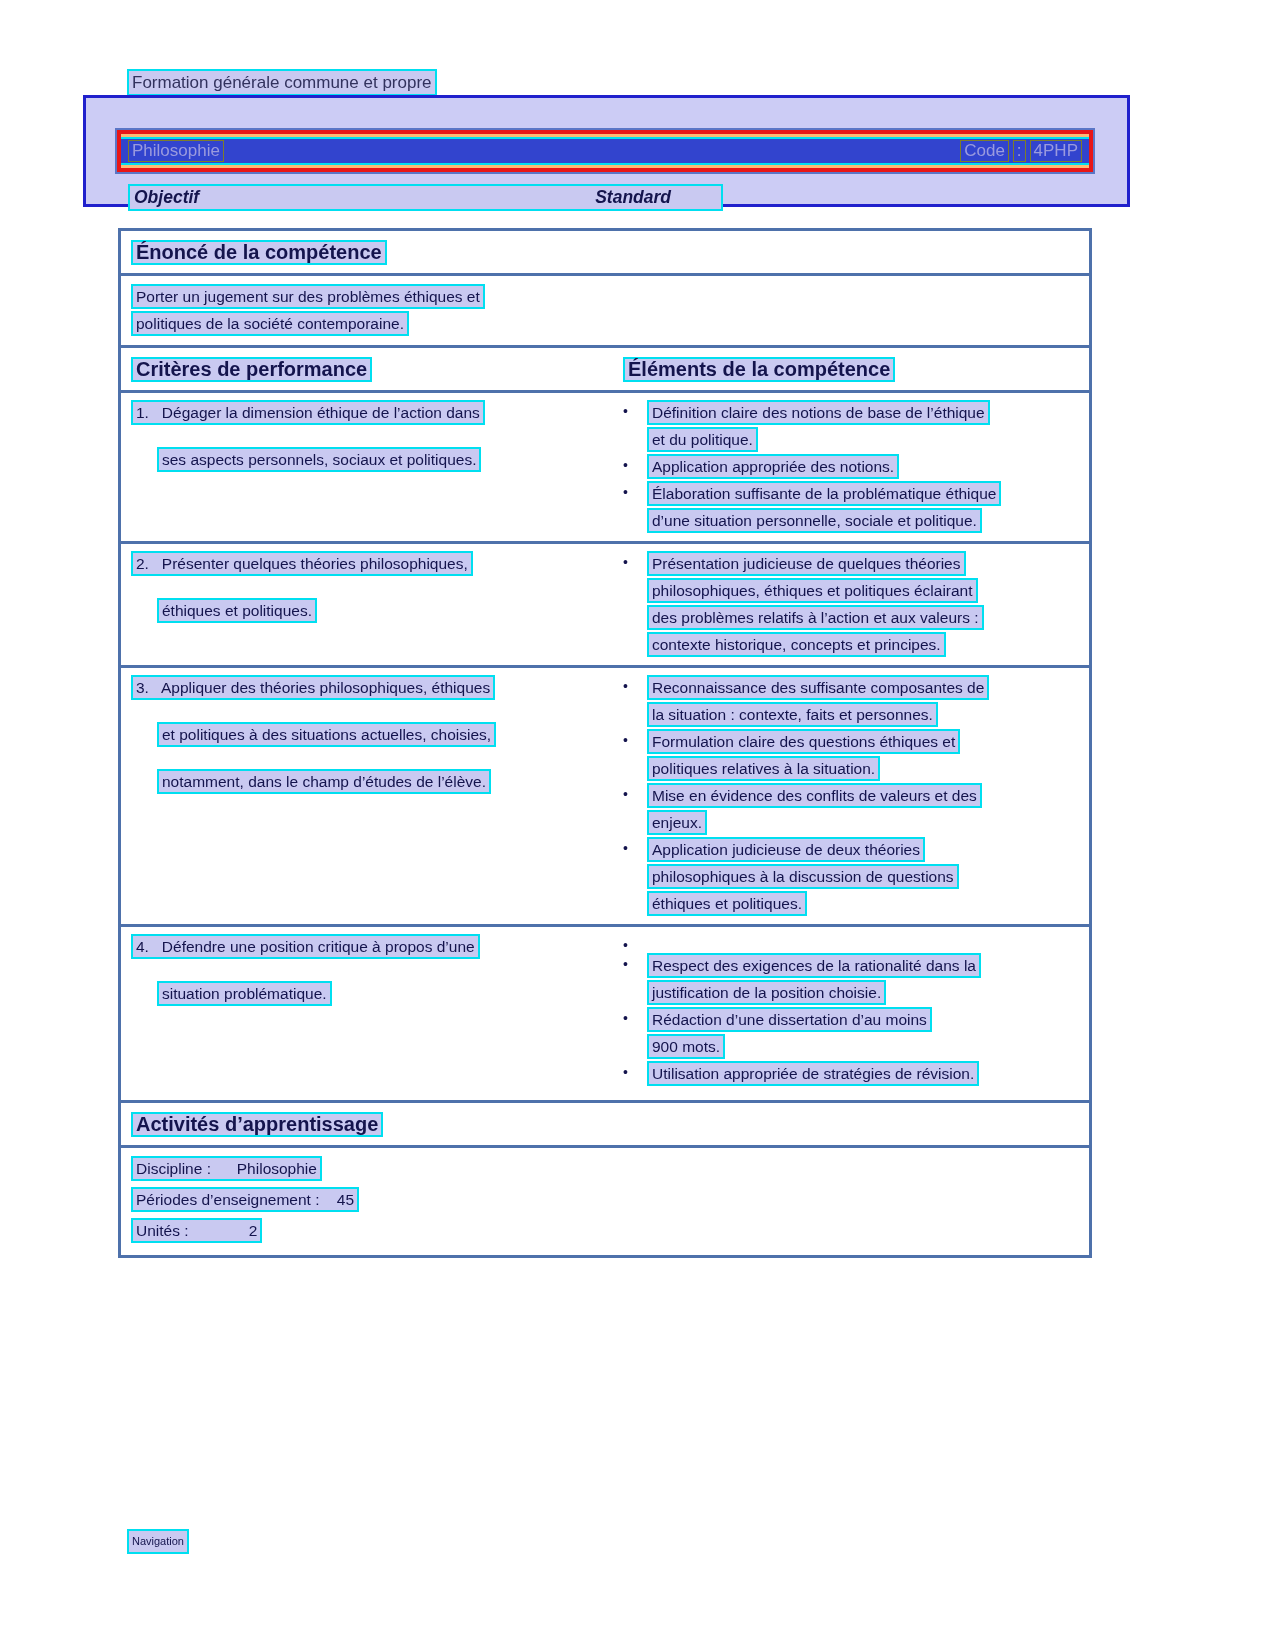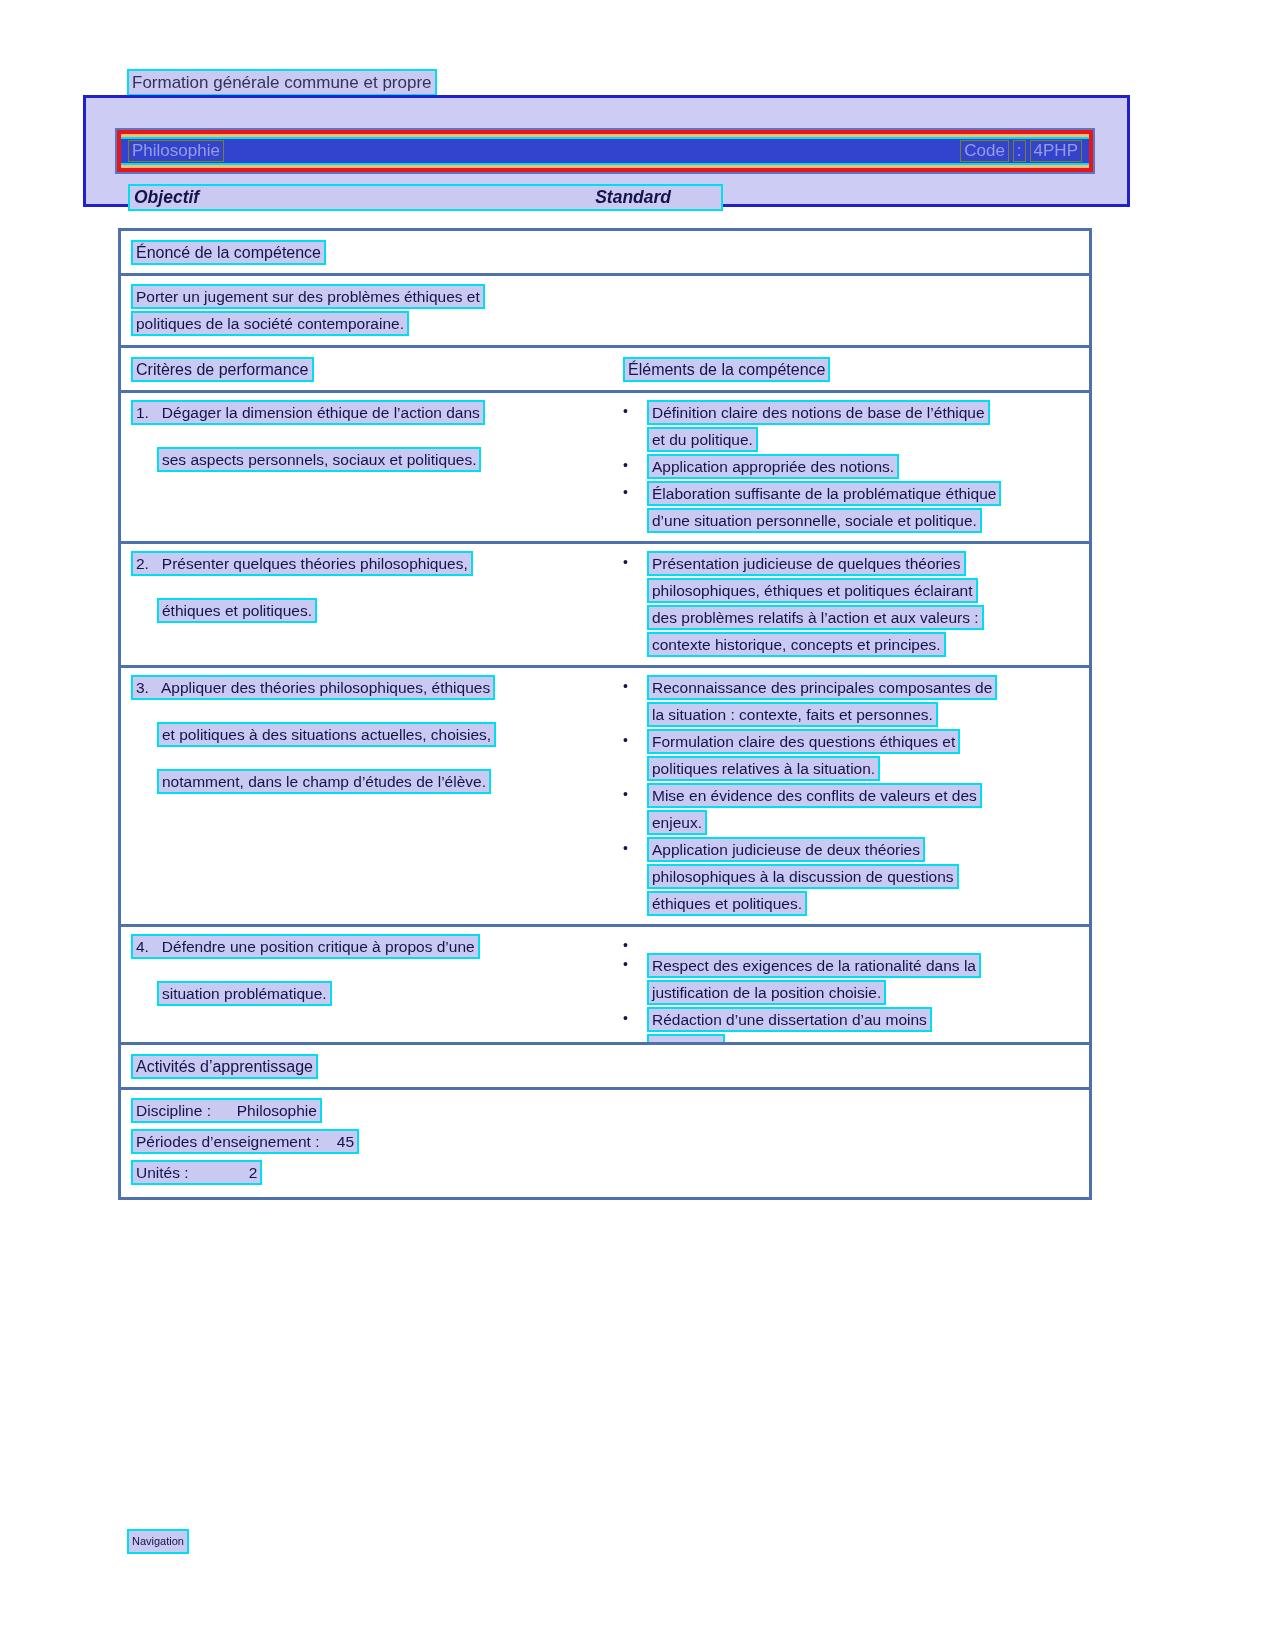--- a/index.html
+++ b/index.html
@@ -11,21 +11,21 @@
     display:inline-block;
     background:#c9c9f1;
     border:2px solid #00dff0;
     color:#14144d;
     font-size:15.5px;
     line-height:17px;
     padding:2px 3px;
     margin-bottom:2px;
     white-space:pre;
   }
-  .hl.bold { font-weight:normal; font-size:16px; }
+  .hl.bold { font-weight:bold; font-size:20px; }
 
   
   .top-label { position:absolute; left:127px; top:69px; }
   .top-label .hl { font-size:17px; line-height:19px; color:#32325e; }
 
   
   .bigbox {
     position:absolute; left:83px; top:95px; width:1041px; height:106px;
     background:#ccccf5; border:3px solid #2020cc;
   }
@@ -56,21 +56,21 @@
   
   .doc-table {
     position:absolute; left:118px; width:968px;
     border:3px solid #4e71ab; background:#ffffff;
   }
   .t-head { padding:9px 10px 6px 10px; }
   .t-divider { border-top:3px solid #4e71ab; }
   .t-body { padding:8px 10px 10px 10px; }
   .t-enonce { top:228px; min-height:93px; }
   .t-comp { top:345px; }
-  .t-activ { top:1042px; min-height:117px; }
+  .t-activ { top:1100px; min-height:117px; }
 
   .comp-head { display:grid; grid-template-columns:492px 1fr; padding:9px 10px 6px 10px; }
   .comp-row { display:grid; grid-template-columns:492px 1fr; padding:7px 10px 6px 10px; }
   .left-cell .cont { margin-left:26px;margin-top:20px; }
   .line-stack { display:flex; flex-direction:column; align-items:flex-start; }
 
   .bitem { display:flex; align-items:flex-start; }
   .bdot { width:24px; flex:none; color:#14144d; font-size:14px; padding-top:3px; }
 
   
@@ -184,21 +184,21 @@
     <div class="comp-row" style="min-height:207px;">
       <div class="left-cell line-stack">
         <span class="hl">3.   Appliquer des théories philosophiques, éthiques</span>
         <span class="hl cont">et politiques à des situations actuelles, choisies,</span>
         <span class="hl cont">notamment, dans le champ d’études de l’élève.</span>
       </div>
       <div class="right-cell">
         <div class="bitem">
           <span class="bdot">•</span>
           <span class="line-stack">
-            <span class="hl">Reconnaissance des principales composantes de</span>
+            <span class="hl">Reconnaissance des suffisante composantes de</span>
             <span class="hl">la situation : contexte, faits et personnes.</span>
           </span>
         </div>
         <div class="bitem">
           <span class="bdot">•</span>
           <span class="line-stack">
             <span class="hl">Formulation claire des questions éthiques et</span>
             <span class="hl">politiques relatives à la situation.</span>
           </span>
         </div>

